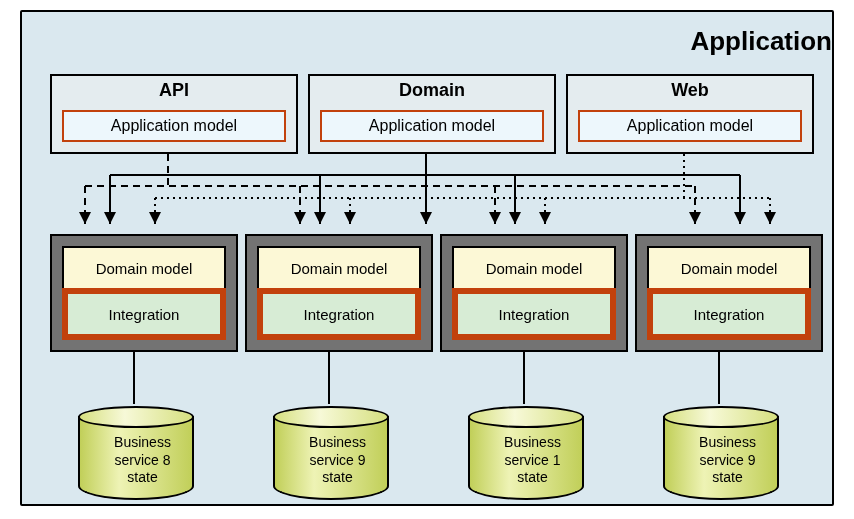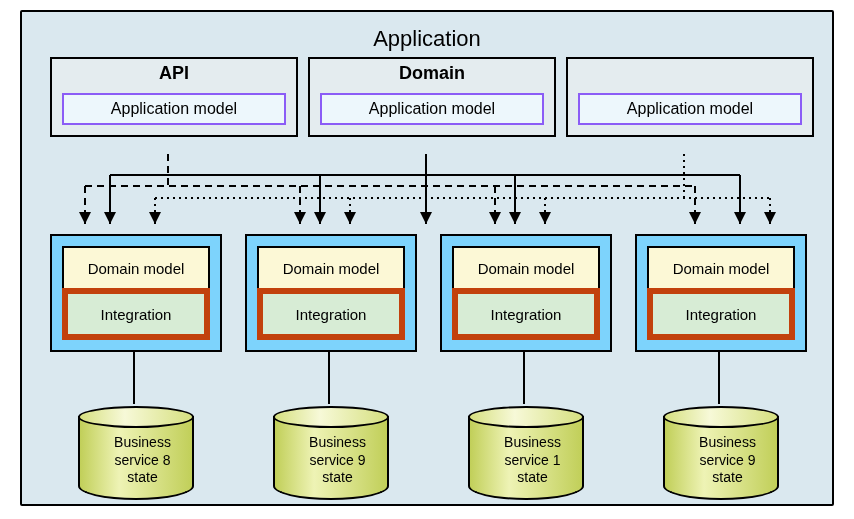--- a/index.html
+++ b/index.html
@@ -1,22 +1,22 @@
 <!DOCTYPE html>
 <html><head>
 <meta charset="utf-8">
 <style>
 html,body{margin:0;padding:0;width:854px;height:519px;font-family:Arial,Helvetica,sans-serif;background:#fff}
 .canvas{position:relative;width:854px;height:519px}
 .app-box{position:absolute;left:20px;top:10px;width:814px;height:496px;background:#dae8ef;border:2px solid #000;border-radius:2px;box-sizing:border-box}
-.app-title{position:absolute;top:14px;left:0;width:100%;text-align:center;font-size:22px;font-weight:normal}
-.client-box{position:absolute;top:45px;width:248px;height:80px;background:#e4ecef;border:2px solid #000;box-sizing:border-box}
+.app-title{position:absolute;top:14px;left:0;width:100%;text-align:right;font-size:26px;font-weight:bold}
+.client-box{position:absolute;top:62px;width:248px;height:80px;background:#e4ecef;border:2px solid #000;box-sizing:border-box}
 .client-title{position:absolute;top:4px;left:0;width:100%;text-align:center;font-size:18px;font-weight:bold}
-.app-model{position:absolute;left:10px;right:10px;top:34px;bottom:10px;background:#edf7fc;border:2px solid #8b5cf6;display:flex;align-items:center;justify-content:center;font-size:16px}
-.svc-box{position:absolute;top:222px;width:172px;height:118px;background:#7dd3fc;border:2px solid #000;box-sizing:border-box}
+.app-model{position:absolute;left:10px;right:10px;top:34px;bottom:10px;background:#edf7fc;border:2px solid #c2410c;display:flex;align-items:center;justify-content:center;font-size:16px}
+.svc-box{position:absolute;top:222px;width:188px;height:118px;background:#737373;border:2px solid #000;box-sizing:border-box}
 .dm{position:absolute;left:10px;right:10px;top:10px;height:40px;background:#fcf8d6;border:2px solid #000;display:flex;align-items:center;justify-content:center;font-size:15px}
 .intg{position:absolute;left:10px;right:10px;bottom:10px;height:40px;background:#d7ecd5;border:6px solid #c2410c;display:flex;align-items:center;justify-content:center;font-size:15px}
 .db{position:absolute;top:394px;width:129px;height:94px}
 .db-shape{position:absolute;left:0;top:10px;width:116px;height:84px;background:linear-gradient(90deg,#c1cf59,#eef3b5 35%,#c1cf59 100%);border-left:2px solid #000;border-right:2px solid #000;border-bottom:2px solid #000;border-bottom-left-radius:58px 14px;border-bottom-right-radius:58px 14px;box-sizing:border-box}
 .db-lid{position:absolute;left:0;top:0;width:116px;height:22px;background:linear-gradient(90deg,#d6e080,#f7f9d8 40%,#d6e080 100%);border:2px solid #000;border-radius:50%;box-sizing:border-box}
 .db-text{position:absolute;left:0;top:28px;width:100%;text-align:center;font-size:14px;line-height:1.25}
 svg.overlay{position:absolute;left:0;top:0;width:854px;height:519px;pointer-events:none}
 </style>
 </head>
 <body>
@@ -27,20 +27,21 @@
 
     <div class="client-box" style="left:28px">
       <div class="client-title">API</div>
       <div class="app-model">Application model</div>
     </div>
     <div class="client-box" style="left:286px">
       <div class="client-title">Domain</div>
       <div class="app-model">Application model</div>
     </div>
     <div class="client-box" style="left:544px">
+      <div class="client-title">Web</div>
       <div class="app-model">Application model</div>
     </div>
 
     <div class="svc-box" style="left:28px">
       <div class="dm">Domain model</div>
       <div class="intg">Integration</div>
     </div>
     <div class="svc-box" style="left:223px">
       <div class="dm">Domain model</div>
       <div class="intg">Integration</div>

